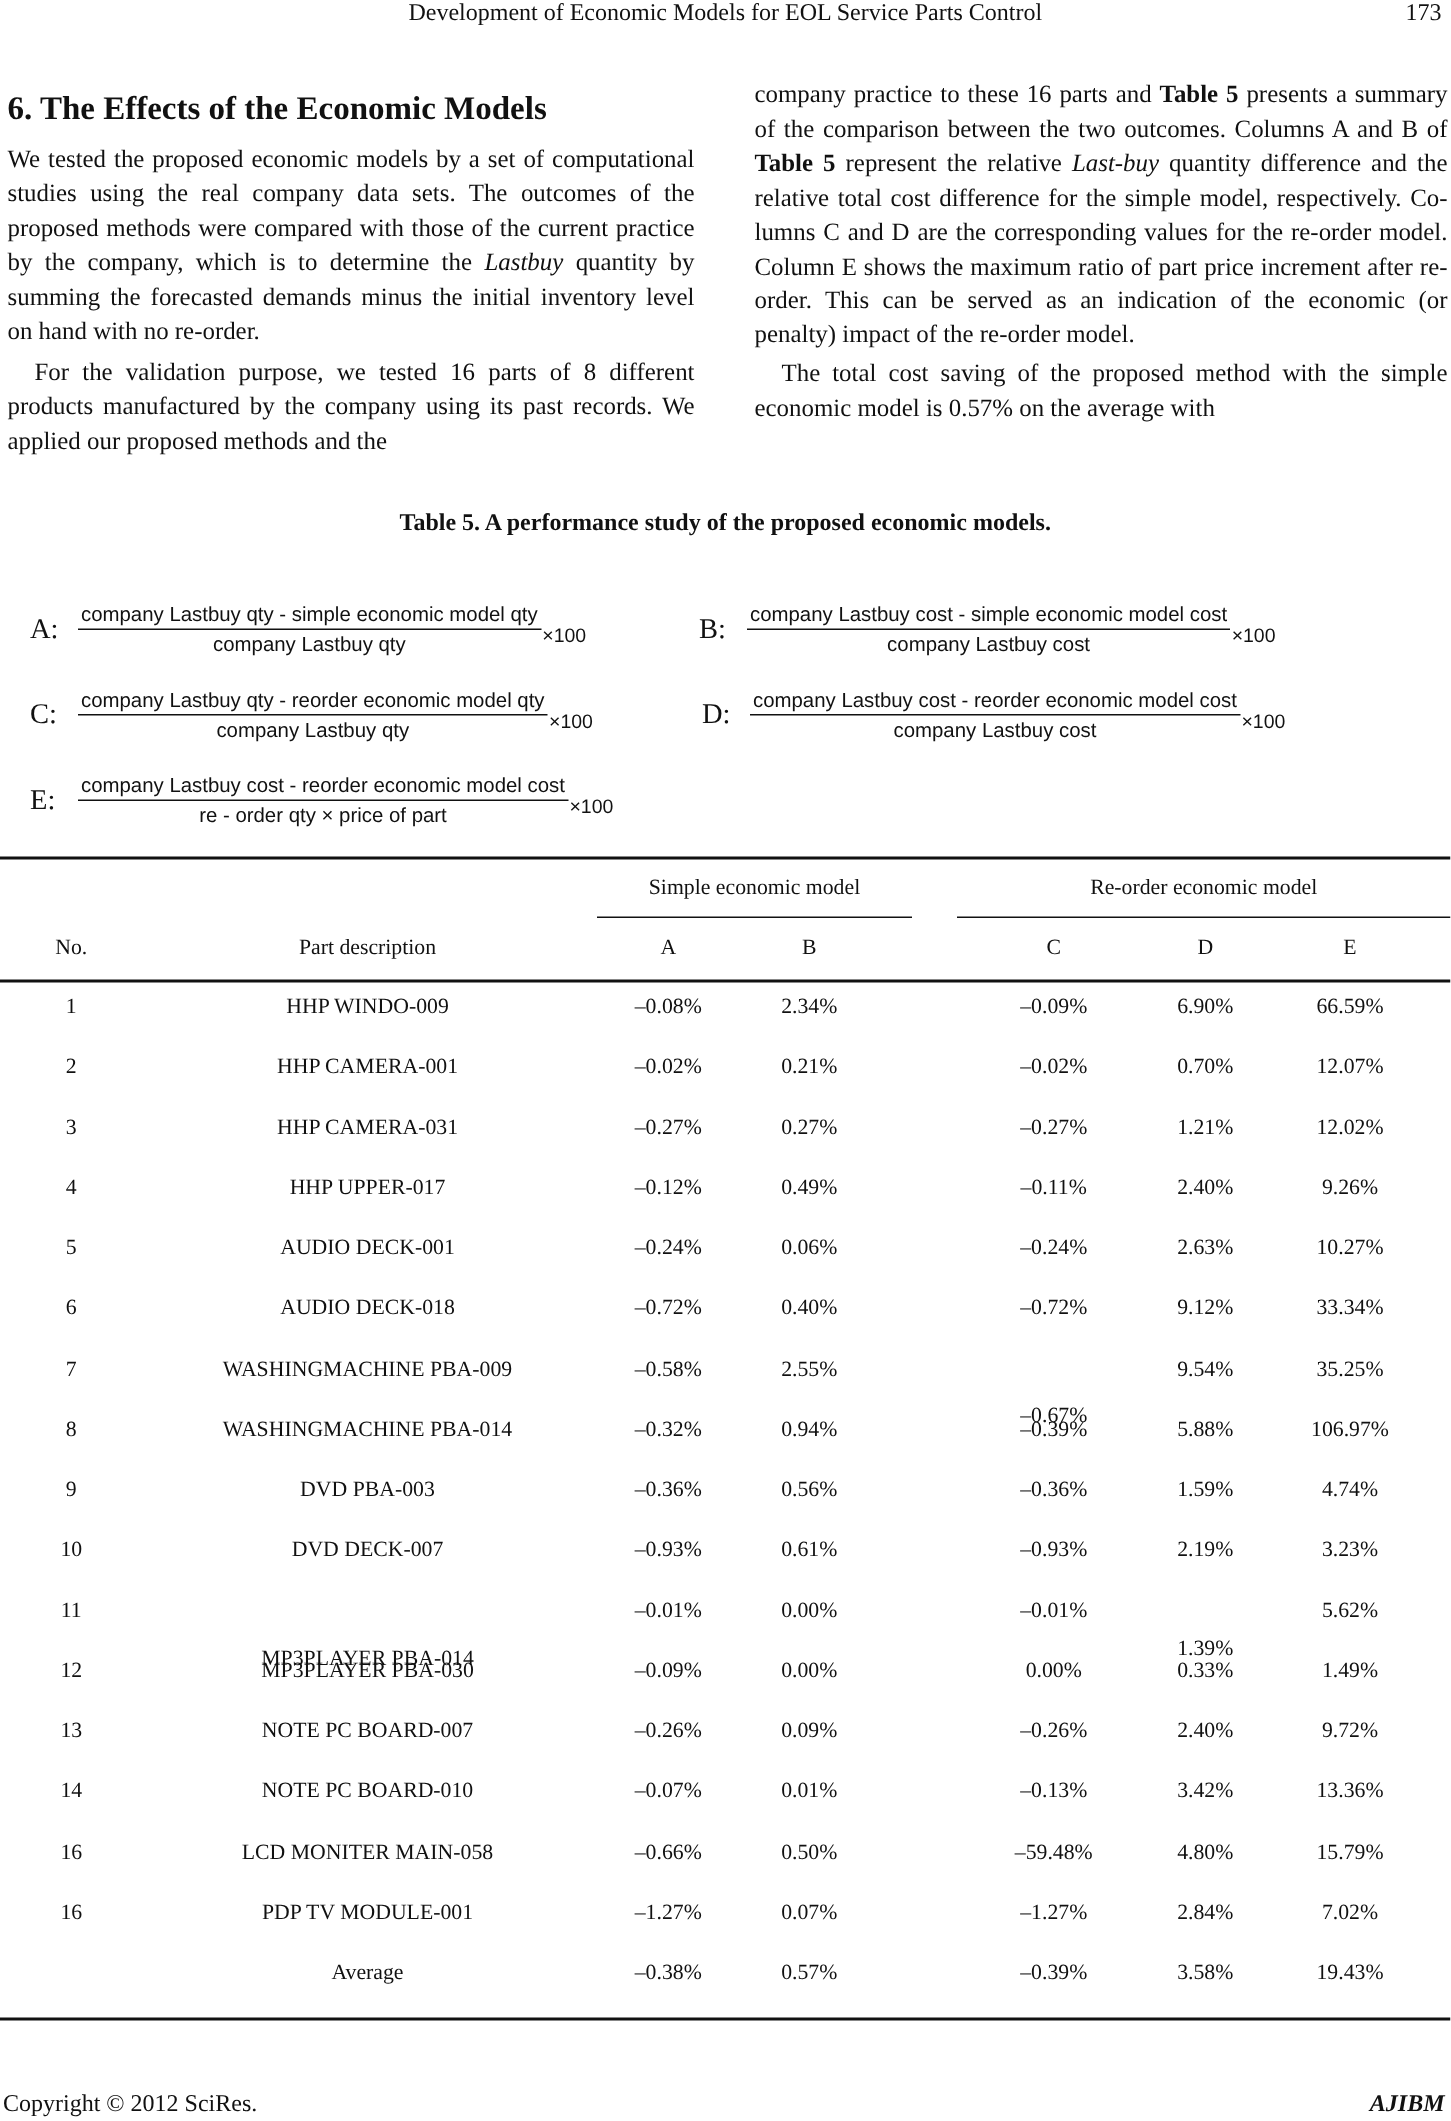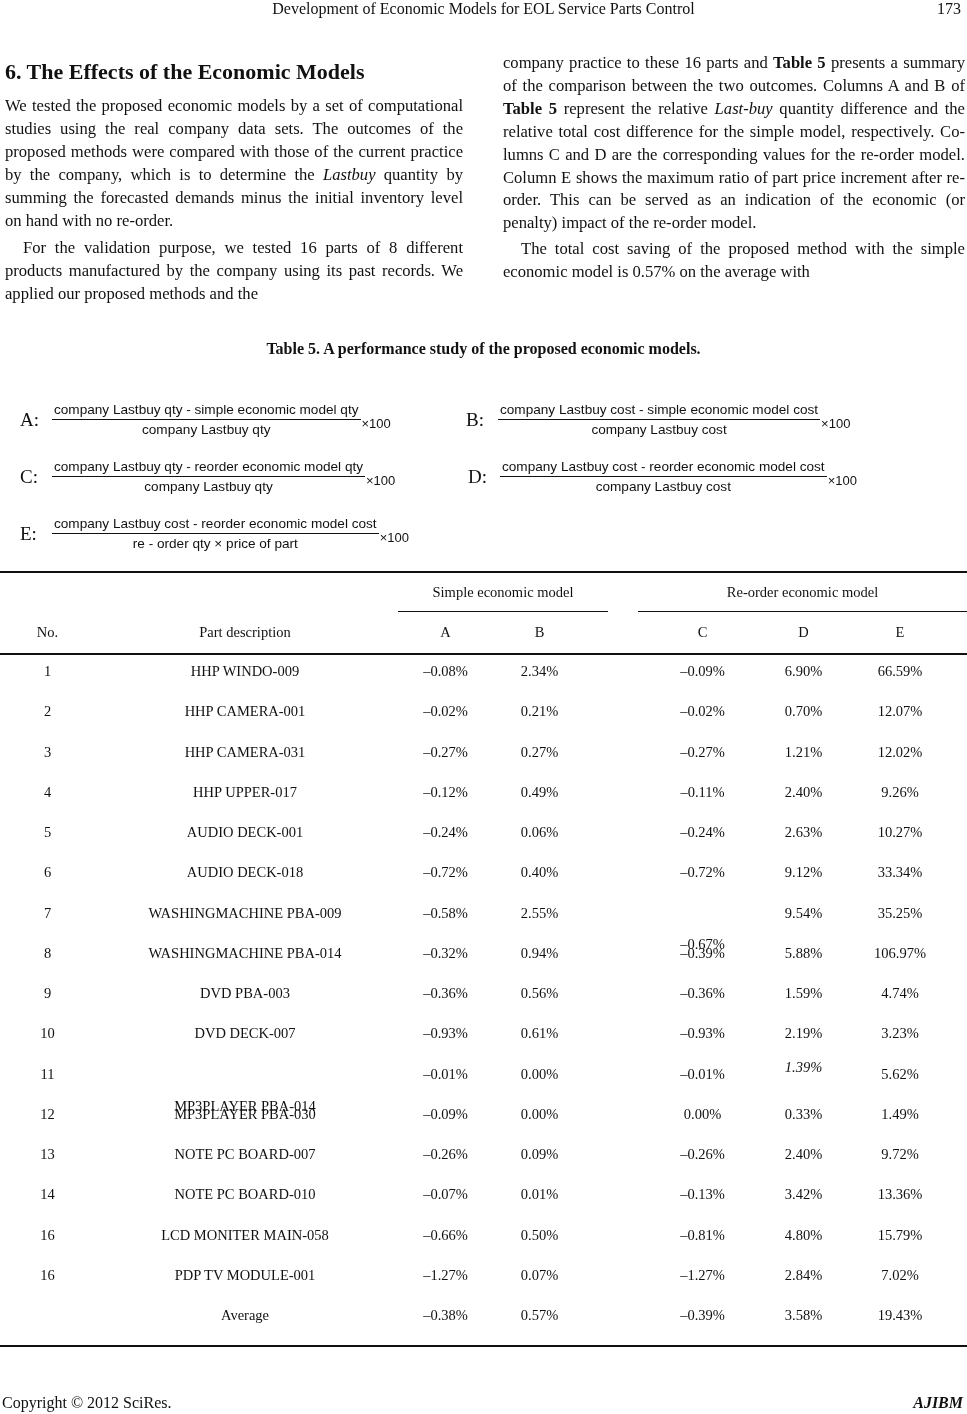--- a/index.html
+++ b/index.html
@@ -228,21 +228,21 @@
         <div class="cell c-c" style="top: 454.25px;">–0.93%</div>
         <div class="cell c-d" style="top: 454.25px;">2.19%</div>
         <div class="cell c-e" style="top: 454.25px;">3.23%</div>
       </div>
       <div>
         <div class="cell c-no" style="top: 494.5px;">11</div>
         <div class="cell c-desc" style="top: 511px; margin-top: 16px;">MP3PLAYER PBA-014</div>
         <div class="cell c-a" style="top: 494.5px;">–0.01%</div>
         <div class="cell c-b" style="top: 494.5px;">0.00%</div>
         <div class="cell c-c" style="top: 494.5px;">–0.01%</div>
-        <div class="cell c-d" style="top: 488px; font-style: italic;">1.39%</div>
+        <div class="cell c-d" style="top: 520px;">1.39%</div>
         <div class="cell c-e" style="top: 494.5px;">5.62%</div>
       </div>
       <div>
         <div class="cell c-no" style="top: 534.75px;">12</div>
         <div class="cell c-desc" style="top: 534.75px;">MP3PLAYER PBA-030</div>
         <div class="cell c-a" style="top: 534.75px;">–0.09%</div>
         <div class="cell c-b" style="top: 534.75px;">0.00%</div>
         <div class="cell c-c" style="top: 534.75px;">0.00%</div>
         <div class="cell c-d" style="top: 534.75px;">0.33%</div>
         <div class="cell c-e" style="top: 534.75px;">1.49%</div>
@@ -263,21 +263,21 @@
         <div class="cell c-b" style="top: 615.25px;">0.01%</div>
         <div class="cell c-c" style="top: 615.25px;">–0.13%</div>
         <div class="cell c-d" style="top: 615.25px;">3.42%</div>
         <div class="cell c-e" style="top: 615.25px;">13.36%</div>
       </div>
       <div>
         <div class="cell c-no" style="top: 655.5px;">16</div>
         <div class="cell c-desc" style="top: 655.5px;">LCD MONITER MAIN-058</div>
         <div class="cell c-a" style="top: 655.5px;">–0.66%</div>
         <div class="cell c-b" style="top: 655.5px;">0.50%</div>
-        <div class="cell c-c" style="top: 655.5px;">–0.81%</div>
+        <div class="cell c-c" style="top: 655.5px;">–59.48%</div>
         <div class="cell c-d" style="top: 655.5px;">4.80%</div>
         <div class="cell c-e" style="top: 655.5px;">15.79%</div>
       </div>
       <div>
         <div class="cell c-no" style="top: 695.75px;">16</div>
         <div class="cell c-desc" style="top: 695.75px;">PDP TV MODULE-001</div>
         <div class="cell c-a" style="top: 695.75px;">–1.27%</div>
         <div class="cell c-b" style="top: 695.75px;">0.07%</div>
         <div class="cell c-c" style="top: 695.75px;">–1.27%</div>
         <div class="cell c-d" style="top: 695.75px;">2.84%</div>

